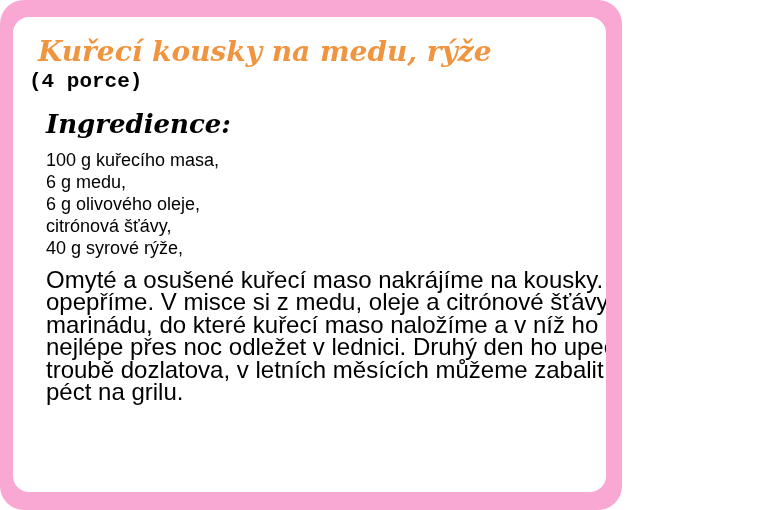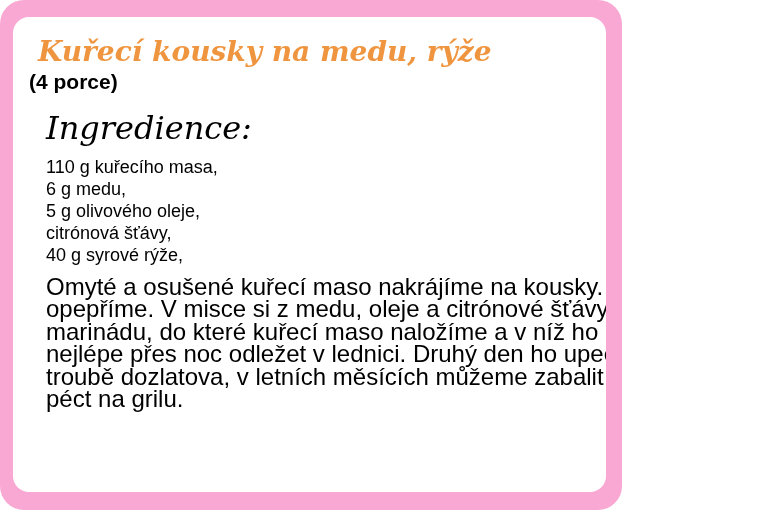--- a/index.html
+++ b/index.html
@@ -31,32 +31,32 @@
   .recipe-title {
     font-family: "DejaVu Serif", "Liberation Serif", serif;
     font-style: italic;
     font-weight: bold;
     font-size: 28px;
     line-height: 1.1;
     color: #F0953F;
     margin: 0 0 0 9px;
   }
   .servings {
-    font-family: Liberation Sans, sans-serif;
+    font-family: Liberation Mono, monospace;
     font-weight: bold;
     font-size: 21px;
     line-height: 1.1;
     color: #000000;
     margin: 2px 0 0 0;
   }
   .section-heading {
     font-family: "DejaVu Serif", "Liberation Serif", serif;
     font-style: italic;
-    font-weight: normal;
-    font-size: 32px;
+    font-weight: bold;
+    font-size: 26px;
     line-height: 1.15;
     color: #000000;
     margin: 17px 0 0 17px;
   }
   .section-heading.method {
     margin-top: 26px;
   }
   .ingredient-list {
     list-style: none;
     margin: 9px 0 0 17px;
@@ -79,23 +79,23 @@
 <div class="card-frame">
   <div class="card-panel">
 
     <h1 class="recipe-title">Kuřecí kousky na medu, rýže</h1>
 
     <div class="servings">(4 porce)</div>
 
     <h2 class="section-heading">Ingredience:</h2>
 
     <ul class="ingredient-list">
-      <li>110 g kuřecího masa,</li>
+      <li>100 g kuřecího masa,</li>
       <li>6 g medu,</li>
-      <li>5 g olivového oleje,</li>
+      <li>6 g olivového oleje,</li>
       <li>citrónová šťávy,</li>
       <li>40 g syrové rýže,</li>
     </ul>
 
 
     <div class="method-text">Omyté a osušené kuřecí maso nakrájíme na kousky. Osolíme a opepříme. V misce si z medu, oleje a citrónové šťávy připravíme marinádu, do které kuřecí maso naložíme a v níž ho necháme nejlépe přes noc odležet v lednici. Druhý den ho upečeme v troubě dozlatova, v letních měsících můžeme zabalit do alobalu a péct na grilu.</div>
 
   </div>
 </div>
 

